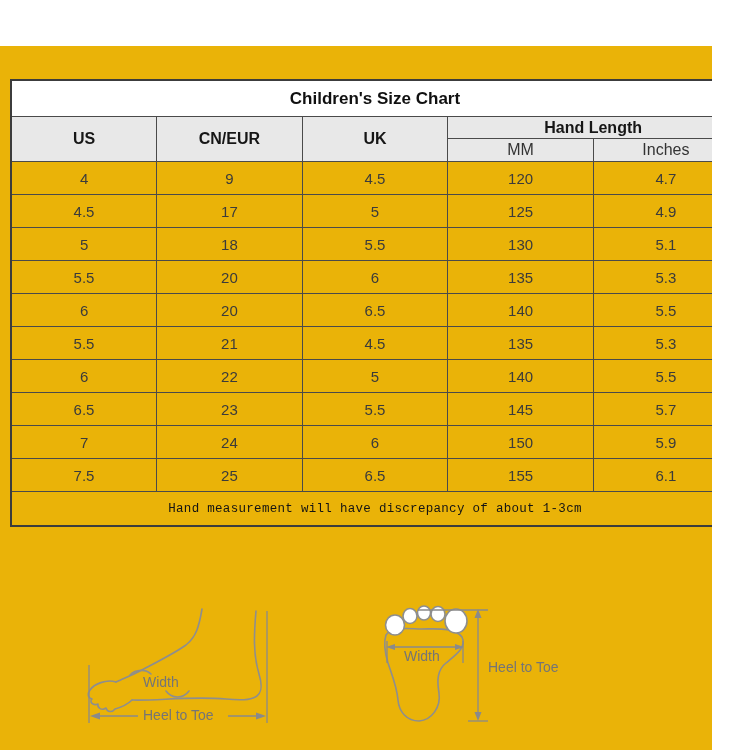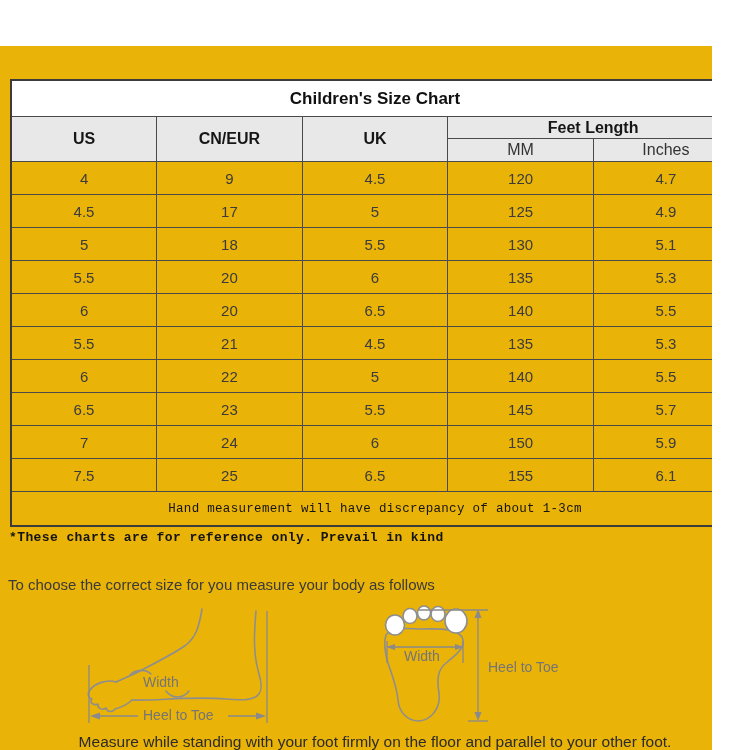--- a/index.html
+++ b/index.html
@@ -75,21 +75,21 @@
         <col style="width:20%">
     </colgroup>
     <tbody>
       <tr class="title-row">
         <td colspan="5">Children's Size Chart</td>
       </tr>
       <tr class="head-row">
         <td rowspan="2">US</td>
         <td rowspan="2">CN/EUR</td>
         <td rowspan="2">UK</td>
-        <td colspan="2">Feet Length</td>
+        <td colspan="2">Hand Length</td>
       </tr>
       <tr class="units-row">
         <td>MM</td>
         <td>Inches</td>
       </tr>
     </tbody>
     <tbody class="data-rows">
         <tr>
           <td>4</td>
           <td>9</td>
@@ -161,23 +161,21 @@
           <td>6.1</td>
         </tr>
       </tbody>
     <tbody>
       <tr class="foot-row">
         <td colspan="5">Hand measurement will have discrepancy of about 1-3cm</td>
       </tr>
     </tbody>
   </table>
 
-  <div class="ref-note">*These charts are for reference only. Prevail in kind</div>
-
-  <div class="htm-sub">To choose the correct size for you measure your body as follows</div>
+
 
   <svg class="svg-side" width="200" height="130" viewBox="0 0 200 130">
 
     <path class="outline" d="M 176,12 C 174,35 173,55 179,75 C 183,88 182,96 173,99 C 166,102 156,101 146,100 C 110,97 76,102 52,101"></path>
     <path class="outline" d="M 122,10 C 119,28 116,38 106,46 C 95,54 77,63 60,72 C 50,77 42,80 36,83"></path>
     <path class="outline" d="M 50,76 C 56,70 66,70 71,75"></path>
     <path class="outline" d="M 36,83 C 26,80 14,85 10,91 C 7,95 8,99 12,100 C 9,103 13,107 18,105 C 17,109 22,112 26,109 C 27,113 32,114 35,110 C 42,108 48,105 52,101"></path>
     <path class="outline" d="M 86,92 C 92,100 103,100 109,92"></path>
 
     <line class="dim" x1="9" y1="66" x2="9" y2="124"></line>
@@ -209,15 +207,14 @@
     <text class="diag-text" x="32" y="62">Width</text>
 
     <line class="dim" x1="46" y1="11" x2="116" y2="11"></line>
     <line class="dim" x1="96" y1="122" x2="116" y2="122"></line>
     <line class="dim" x1="106" y1="13" x2="106" y2="119"></line>
     <polygon class="ah" points="106,10 102.5,19 109.5,19"></polygon>
     <polygon class="ah" points="106,122 102.5,113 109.5,113"></polygon>
     <text class="diag-text" x="116" y="73">Heel to Toe</text>
   </svg>
 
-  <div class="bottom-note">Measure while standing with your foot firmly on the floor and parallel to your other foot.</div>
 
 </div>
 
 </body></html>

